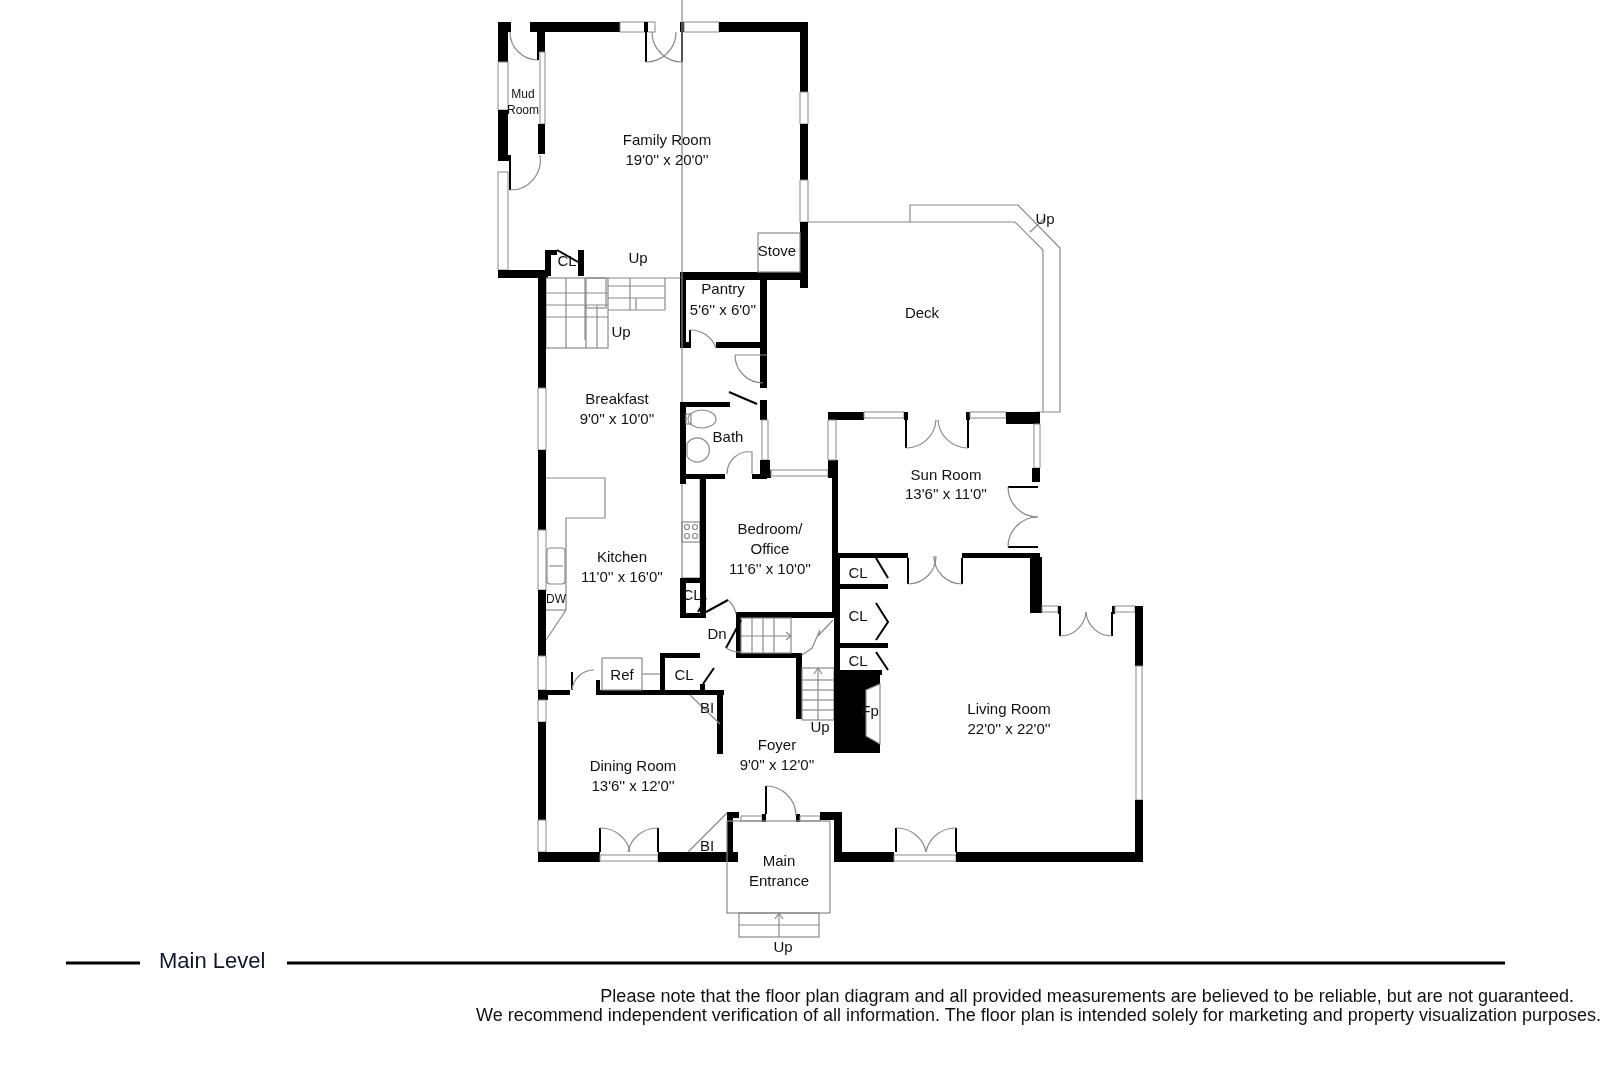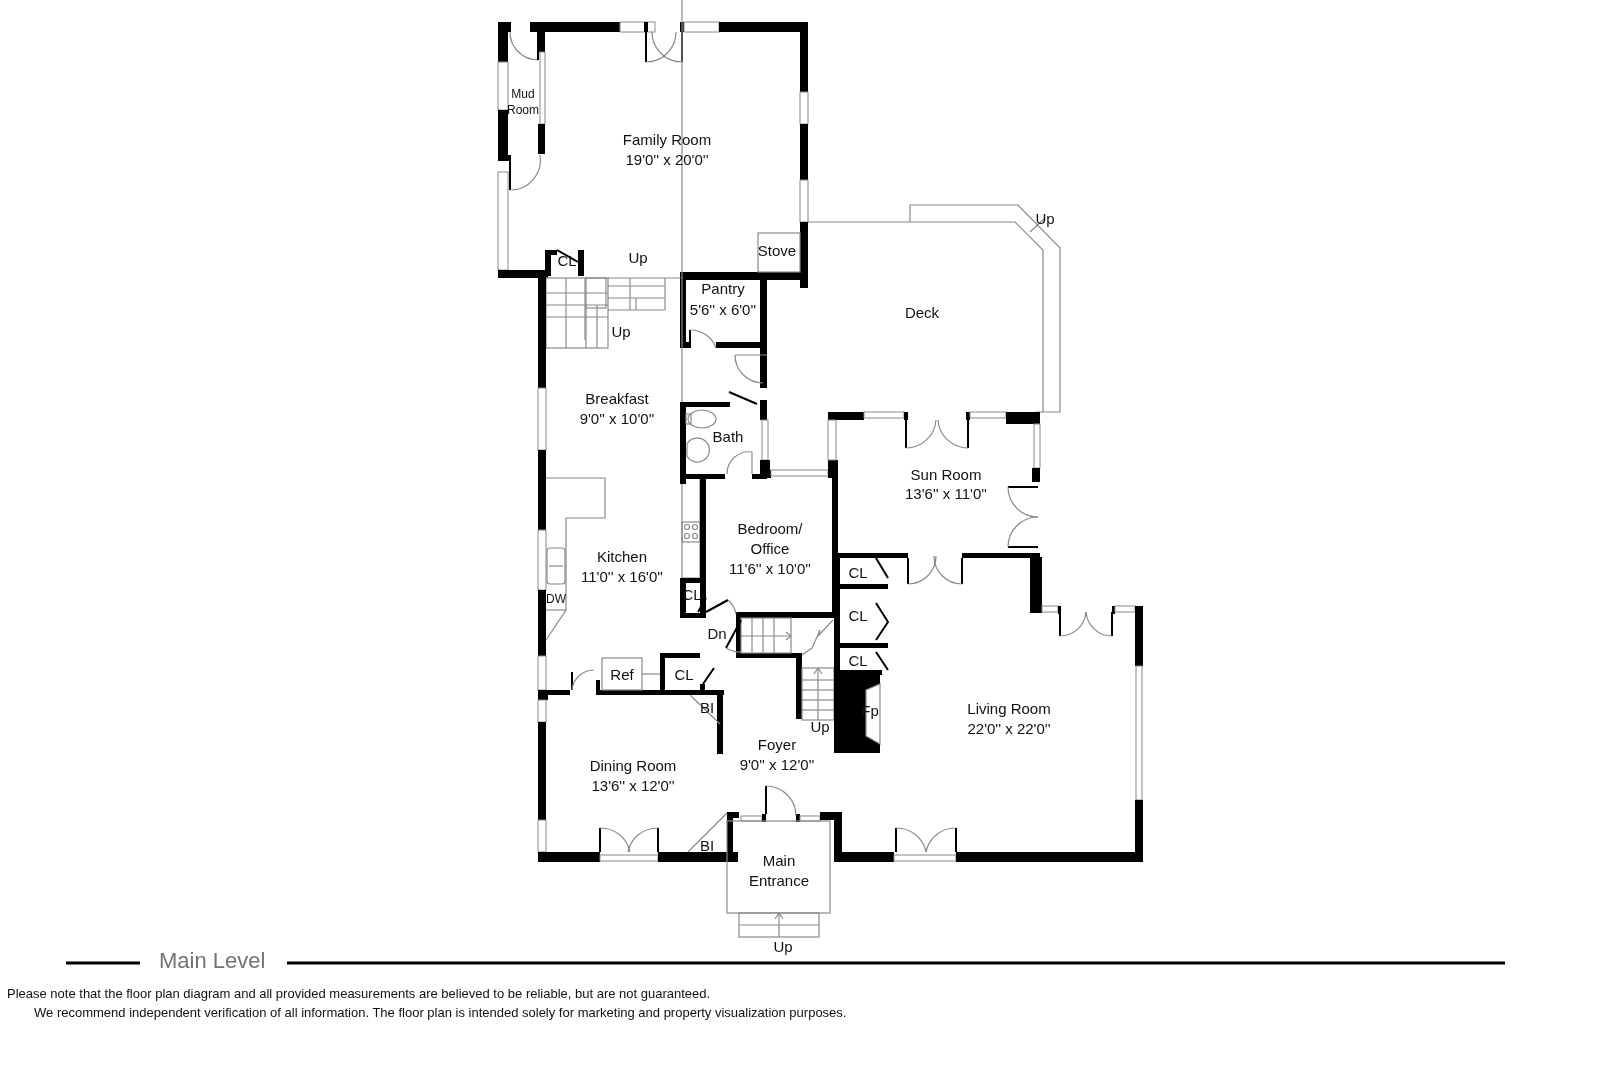--- a/index.html
+++ b/index.html
@@ -8,23 +8,23 @@
   #plan { position: absolute; left: 0; top: 0; width: 1620px; height: 1080px; }
   .wall { fill: #000; }
   .thin { stroke: #8a8a8a; stroke-width: 1.2; fill: none; }
   .thin-w { stroke: #8a8a8a; stroke-width: 1.2; fill: #fff; }
   .win { fill: #fff; stroke: #8a8a8a; stroke-width: 1; }
   .door { stroke: #000; stroke-width: 2; fill: none; }
   .arc { stroke: #8a8a8a; stroke-width: 1.2; fill: none; }
   .lbl { font-size: 15px; text-anchor: middle; fill: #111; }
   .lbl-sm { font-size: 12px; text-anchor: middle; fill: #111; }
   .level-line { stroke: #000; stroke-width: 3; }
-  .level-title { position: absolute; left: 159px; top: 948px; font-size: 22px; color: #737373; }
-  .disclaimer { position: absolute; left: 7px; width: 1560px; text-align: left;
-                font-size: 13px; color: #111; }
+  .level-title { position: absolute; left: 159px; top: 948px; font-size: 22px; color: #0f172a; }
+  .disclaimer { position: absolute; left: 14px; width: 1560px; text-align: right;
+                font-size: 18px; color: #111; }
   .disc1 { top: 986px; }
   .disc2 { top: 1005px; margin-left: 27px; }
 </style>
 </head>
 <body>
 
 <svg id="plan" viewBox="0 0 1620 1080" xmlns="http://www.w3.org/2000/svg">
 
   <g>
 

